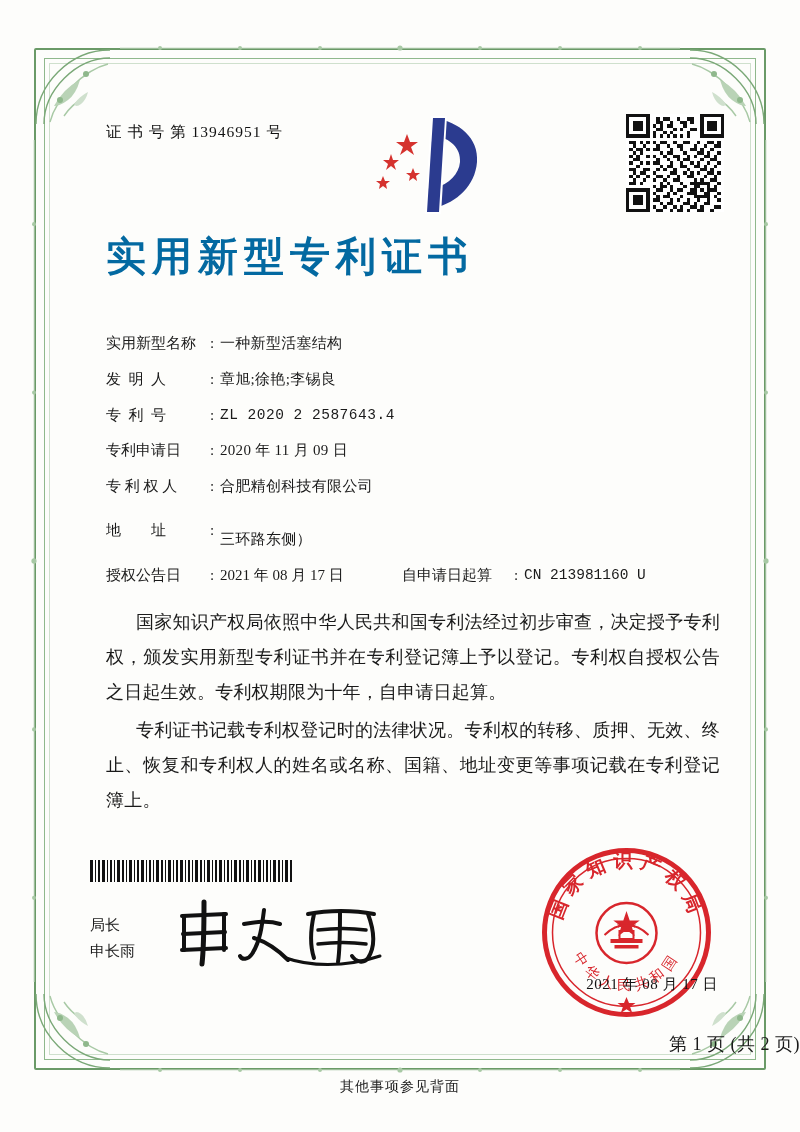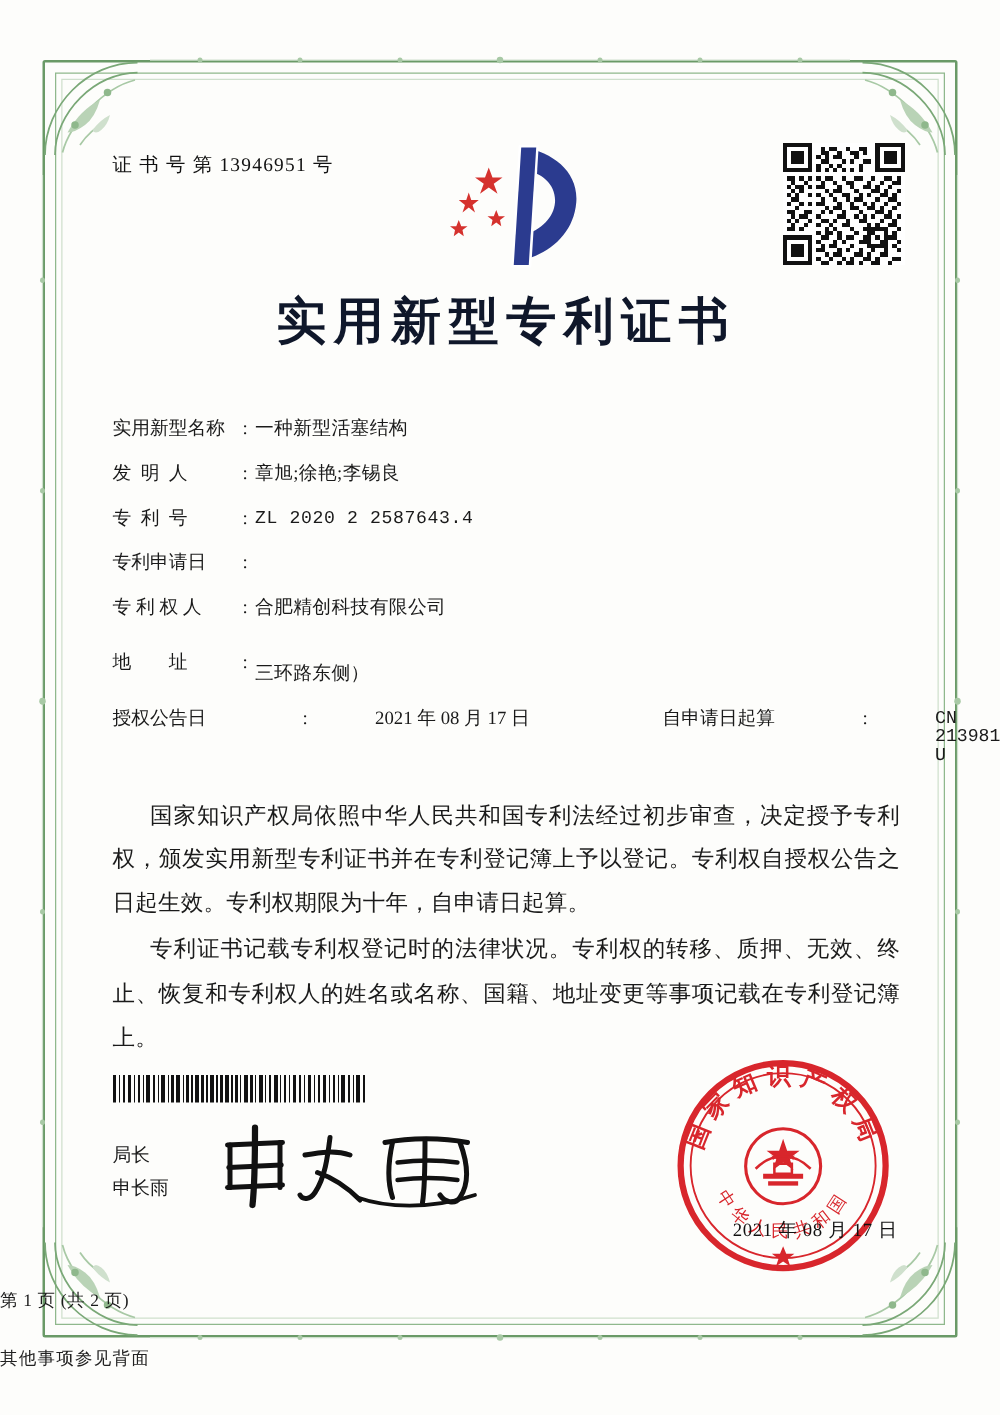--- a/index.html
+++ b/index.html
@@ -76,21 +76,21 @@
     bottom: 150px;
     width: 14px;
     pointer-events: none;
   }
   .edge-left { left: 27px; }
   .edge-right { right: 27px; }
 
   
   .content {
     position: absolute;
-    left: 90px;
+    left: 106px;
     right: 80px;
     top: 100px;
   }
 
   .cert-no {
     font-size: 15.5px;
     letter-spacing: 1px;
     color: #111;
     margin-top: 22px;
   }
@@ -106,27 +106,26 @@
   .qr {
     position: absolute;
     right: -4px;
     top: 14px;
     width: 98px;
     height: 98px;
   }
   .qr svg { display:block; }
 
   .title {
-    text-align: center;
     font-family: "Liberation Serif", serif;
     font-weight: bold;
     font-size: 40px;
     letter-spacing: 6px;
     margin-top: 86px;
-    color: #0f172a;
+    color: #0369a1;
   }
 
   .fields {
     margin-top: 52px;
     font-size: 15px;
     line-height: 1.05;
   }
   .field-row {
     display: flex;
     align-items: center;
@@ -154,21 +153,20 @@
   .field-value .sub-line {
     display: block;
     margin-top: 17px;
   }
 
   .row-two-col {
     display: flex;
     align-items: flex-start;
     margin-bottom: 18px;
     font-size: 15px;
-    gap: 48px;
   }
   .rtc-label { width: 104px; flex: none; white-space: pre; }
   .rtc-colon { width: 10px; flex: none; }
   .rtc-value { width: 182px; flex: none; }
   .rtc-label2 { width: 112px; flex: none; white-space: pre; }
   .rtc-colon2 { width: 10px; flex: none; }
   .rtc-value2 { flex: 1; font-family: "Liberation Mono", monospace; font-size: 14.5px;}
 
   .paragraphs {
     margin-top: 22px;
@@ -219,29 +217,30 @@
     font-size: 15px;
     color: #111;
     letter-spacing: 0.5px;
   }
 
   .page-number {
     position: absolute;
     left: 0;
     right: 0;
     top: 1032px;
-    text-align: left;
-    font-size: 14px;
+    text-align: right;
+    font-size: 18px;
     letter-spacing: 0.5px;
   }
   .footnote {
     position: absolute;
     left: 0;
     right: 0;
     top: 1078px;
+    text-align: center;
     font-size: 14px;
     letter-spacing: 1px;
     color: #222;
   }
 </style>
 </head>
 <body>
 
 <div class="page">
 
@@ -625,20 +624,21 @@
 
       <div class="field-row">
         <span class="field-label">专  利  号</span>
         <span class="field-colon">:</span>
         <span class="field-value mono">ZL 2020 2 2587643.4</span>
       </div>
 
       <div class="field-row">
         <span class="field-label">专利申请日</span>
         <span class="field-colon">:</span>
+        <span class="field-value">2020 年 11 月 09 日</span>
       </div>
 
       <div class="field-row">
         <span class="field-label">专 利 权 人</span>
         <span class="field-colon">:</span>
         <span class="field-value">合肥精创科技有限公司</span>
       </div>
 
       <div class="field-row">
         <span class="field-label">地        址</span>

